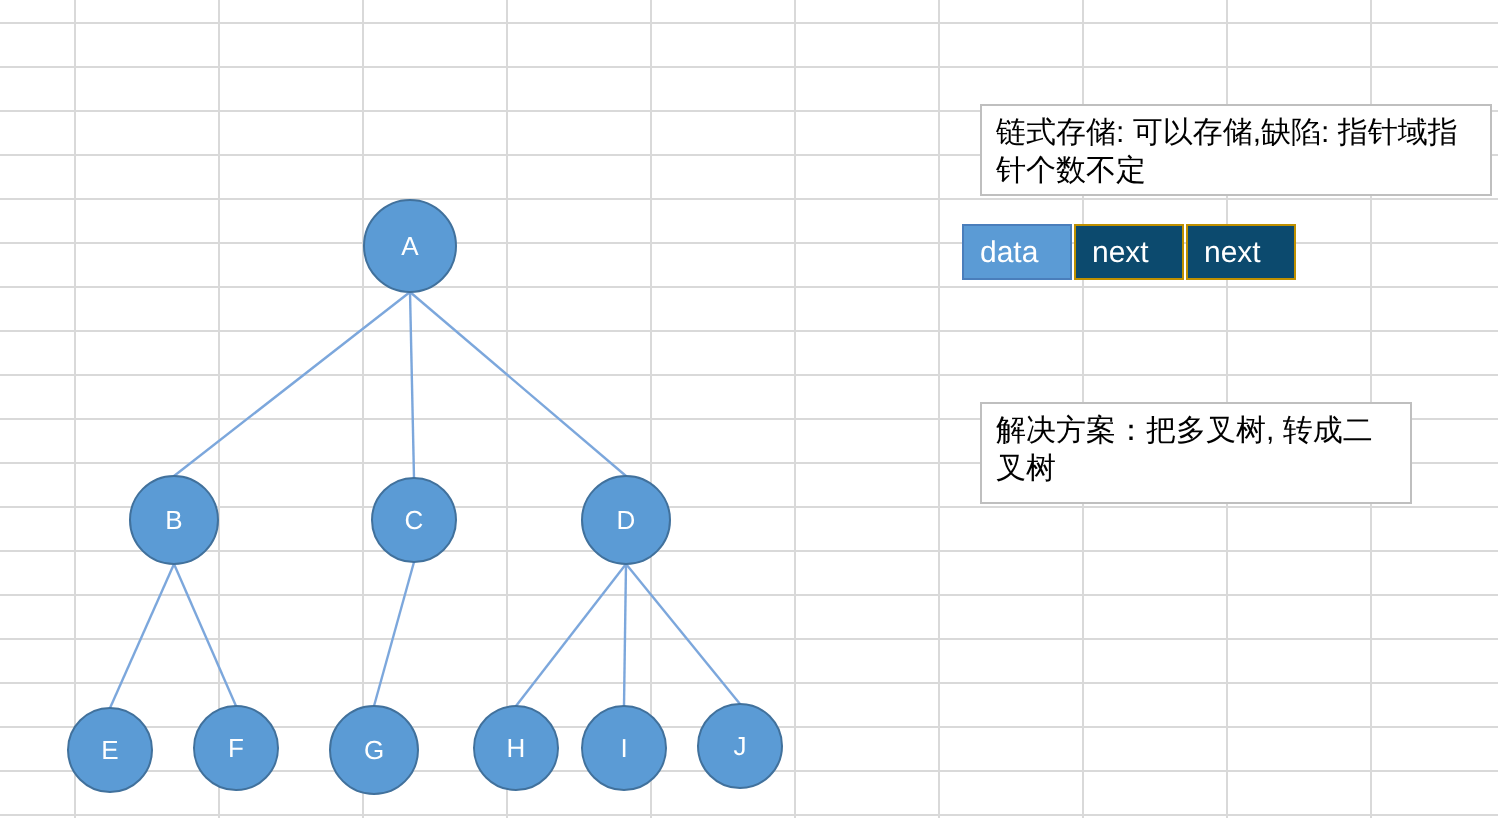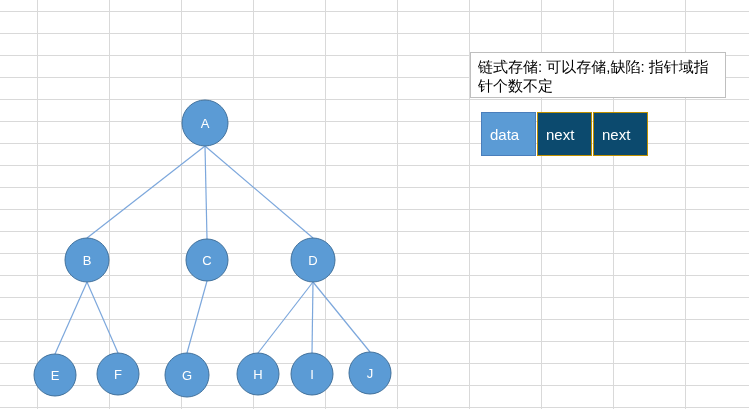--- a/index.html
+++ b/index.html
@@ -37,32 +37,33 @@
   .note {
     position: absolute;
     box-sizing: border-box;
     background: #ffffff;
     border: 1px solid #bfbfbf;
     color: #000000;
     font-size: 15px;
     line-height: 19px;
     padding: 4px 7px;
     white-space: pre-line;
+    margin-left: 20px;
   }
   .note-1 { left: 470px; top: 52px;  width: 256px; height: 46px; }
   .note-2 { left: 470px; top: 201px; width: 216px; height: 51px; }
   .record {
     position: absolute;
     left: 481px; top: 112px;
     display: flex;
     gap: 1px;
   }
   .cell {
     box-sizing: border-box;
-    width: 55px; height: 44px;
+    width: 55px; height: 28px;
     display: flex;
     align-items: center;
     padding-left: 8px;
     color: #ffffff;
     font-size: 15px;
   }
   .cell-data { background: #5b9bd5; border: 1px solid #4a7ebb; }
   .cell-next { background: #0c4a6e; border: 1px solid #bf9000; }
 </style>
 </head>
@@ -125,13 +126,15 @@
 
   <div class="note note-1">链式存储: 可以存储,缺陷: 指针域指
 针个数不定</div>
 
   <div class="record">
     <div class="cell cell-data">data</div>
     <div class="cell cell-next">next</div>
     <div class="cell cell-next">next</div>
   </div>
 
+  <div class="note note-2">解决方案：把多叉树, 转成二
+叉树</div>
 </div>
 
 </body></html>

